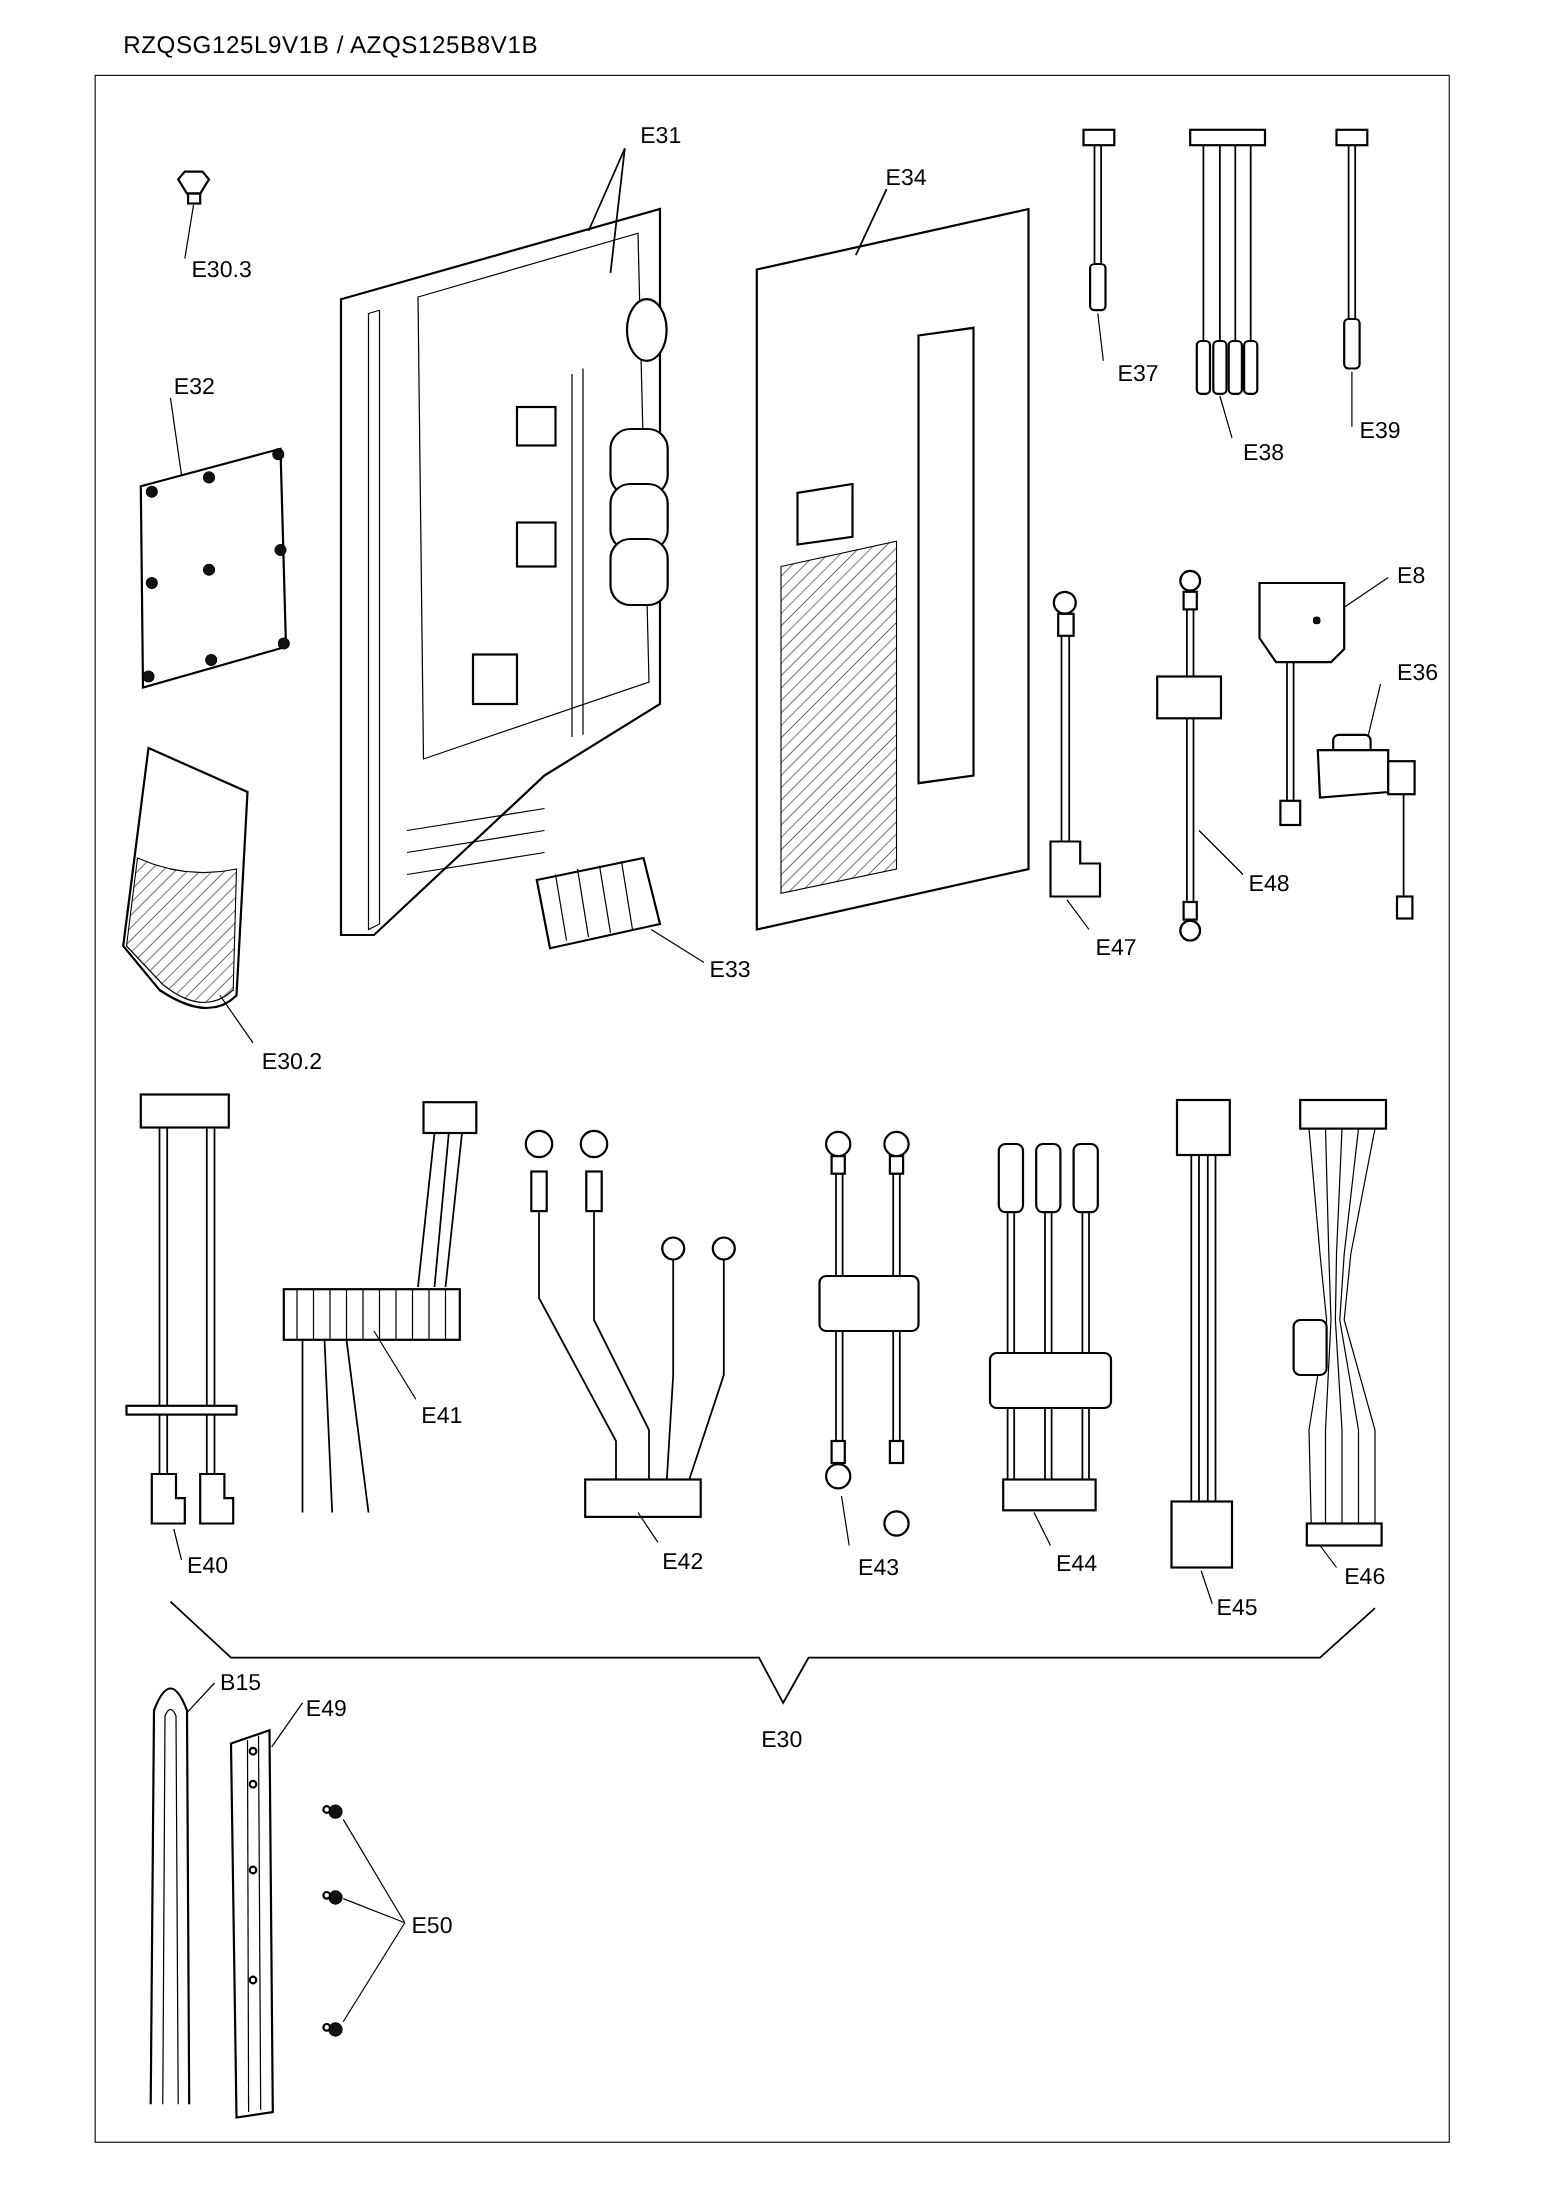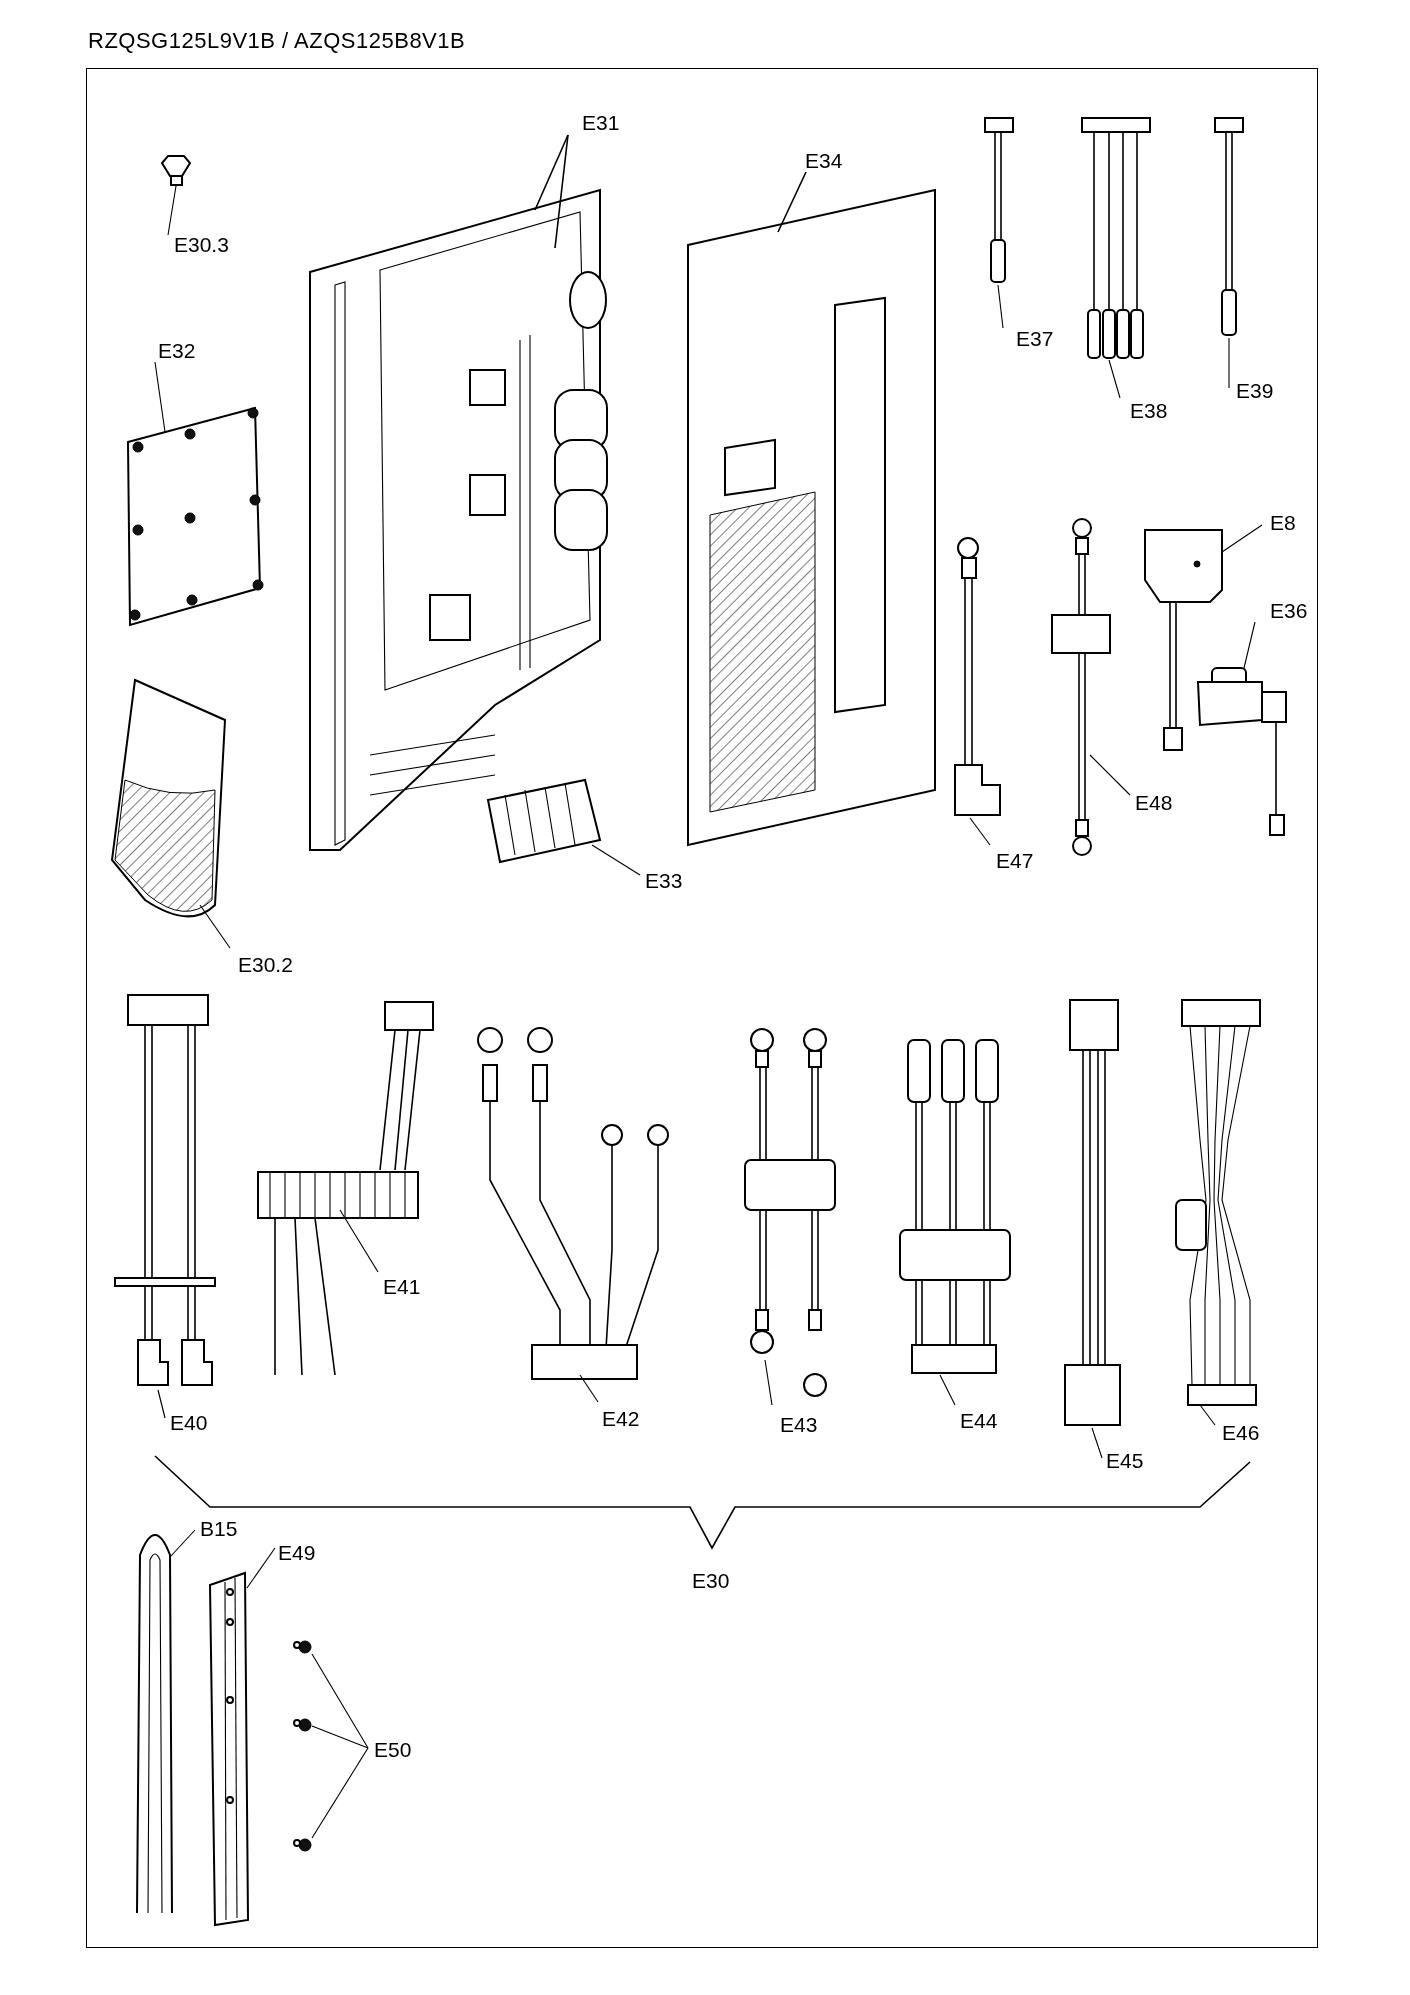--- a/index.html
+++ b/index.html
@@ -1,17 +1,17 @@
 <!DOCTYPE html>
 <html><head>
 <meta charset="utf-8">
 <style>
   html,body{margin:0;padding:0;background:#fff;}
   body{width:1410px;height:1995px;position:relative;overflow:hidden;font-family:"Liberation Sans",sans-serif;color:#000;}
-  .title{position:absolute;left:88px;top:28px;font-size:22px;letter-spacing:0.5px;}
+  .title{position:absolute;left:112px;top:28px;font-size:22px;letter-spacing:0.5px;}
   .frame{position:absolute;left:86px;top:68px;width:1232px;height:1880px;border:1.5px solid #000;box-sizing:border-box;}
   svg{position:absolute;left:0;top:0;}
   .lbl{font-family:"Liberation Sans",sans-serif;font-size:21px;fill:#000;}
   .ln{stroke:#000;stroke-width:1.6;fill:none;}
   .thin{stroke:#000;stroke-width:1.1;fill:none;}
   .part{stroke:#000;stroke-width:2;fill:#fff;}
   .dark{fill:#111;stroke:#000;}
 </style>
 </head>
 <body>

